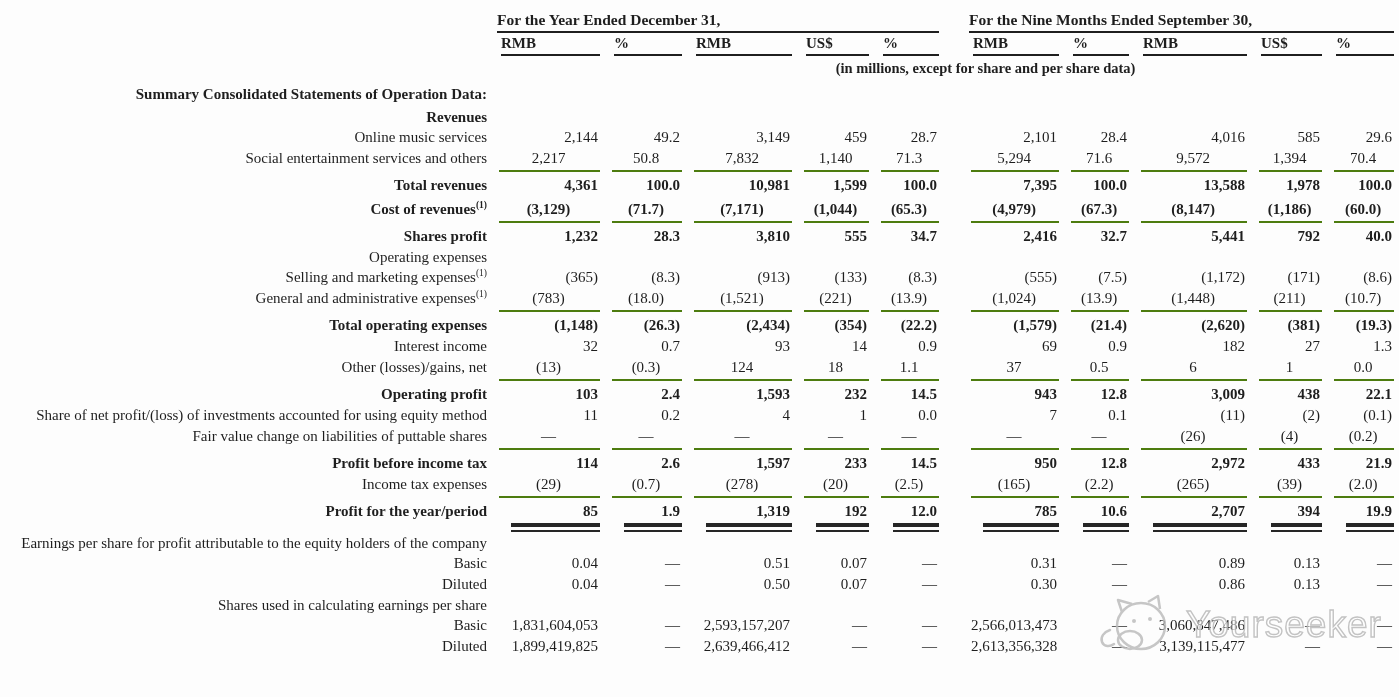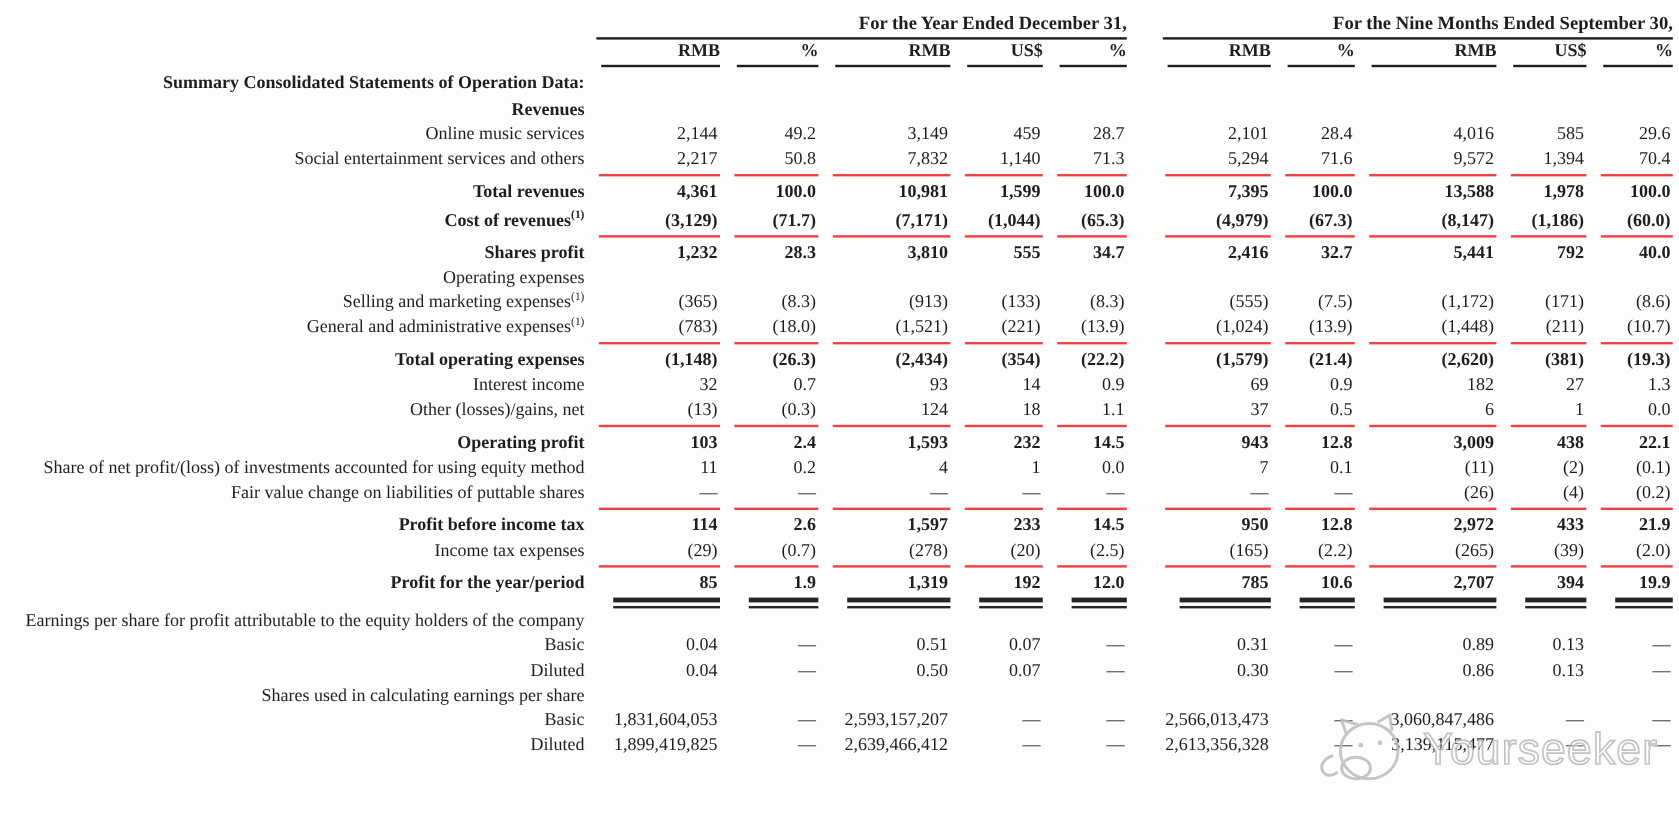--- a/index.html
+++ b/index.html
@@ -5,34 +5,34 @@
   html,body{margin:0;padding:0;}
   body{
     width:1399px;height:697px;overflow:hidden;background:#fdfdfd;
     font-family:"Liberation Serif","DejaVu Serif",serif;color:#1e1e1e;
     position:relative;
   }
   table{border-collapse:collapse;table-layout:fixed;width:1394px;margin-top:6px;}
   th,td{padding:0;vertical-align:bottom;font-size:15px;line-height:20px;}
   
   thead th{font-weight:bold;vertical-align:bottom;}
-  .hd-u{border-bottom:2px solid #1f1f1f;margin-left:10px;padding-bottom:1px;text-align:right;}
+  .hd-u{border-bottom:2px solid #1f1f1f;margin-left:10px;padding-bottom:1px;text-align:left;}
   .grp-row th{padding-top:4px;font-size:15.5px;}
   .yr-row .hd-u{margin-left:8px;}
   .col-row .hd-u{margin-left:14px;}
   .note-row td{text-align:center;font-weight:bold;font-size:14.5px;padding:2px 0 3px 90px;}
   
   td.lbl{padding-left:8px;text-align:right;vertical-align:top;}
   td.lbl.ind{padding-left:46px;}
   td.lbl.hang{padding-left:30px;text-indent:-22px;}
   td.val{text-align:right;}
   td.val .u{margin-left:12px;padding:0 2px 1px 0;position:relative;}
   td.gap{width:20px;}
   tr.bold td{font-weight:bold;padding-top:3px;}
-  tr.rule-single td.val .u{border-bottom:2px solid #ef4444;padding-bottom:2px;}
+  tr.rule-single td.val .u{border-bottom:2px solid #4d7c0f;padding-bottom:2px;text-align:center;}
   tr.rule-double td.val .u{border-bottom:2px solid #262626;padding-bottom:2px;}
   tr.rule-double td.val .u::after{
     content:'';position:absolute;left:0;right:0;bottom:-9px;height:3px;
     border-top:2px solid #262626;border-bottom:2px solid #262626;
   }
   tr.rule-double td{padding-bottom:8px;padding-left:12px;}
   sup{font-size:9.5px;line-height:0;}
   
   .watermark{
     position:absolute;left:1096px;top:594px;display:flex;align-items:center;gap:4px;
@@ -100,20 +100,24 @@
       <th>
           <div class="hd-u">RMB</div>
         </th>
       <th>
           <div class="hd-u">US$</div>
         </th>
       <th>
           <div class="hd-u">%</div>
         </th>
     </tr>
+    <tr class="note-row">
+      <td></td>
+      <td colspan="11">(in millions, except for share and per share data)</td>
+    </tr>
   </thead>
   <tbody>
       <tr class="bold">
         <td class="lbl">Summary Consolidated Statements of Operation Data:</td>
         <td class="val">
           <div class="u"></div>
         </td>
         <td class="val">
           <div class="u"></div>
         </td>

